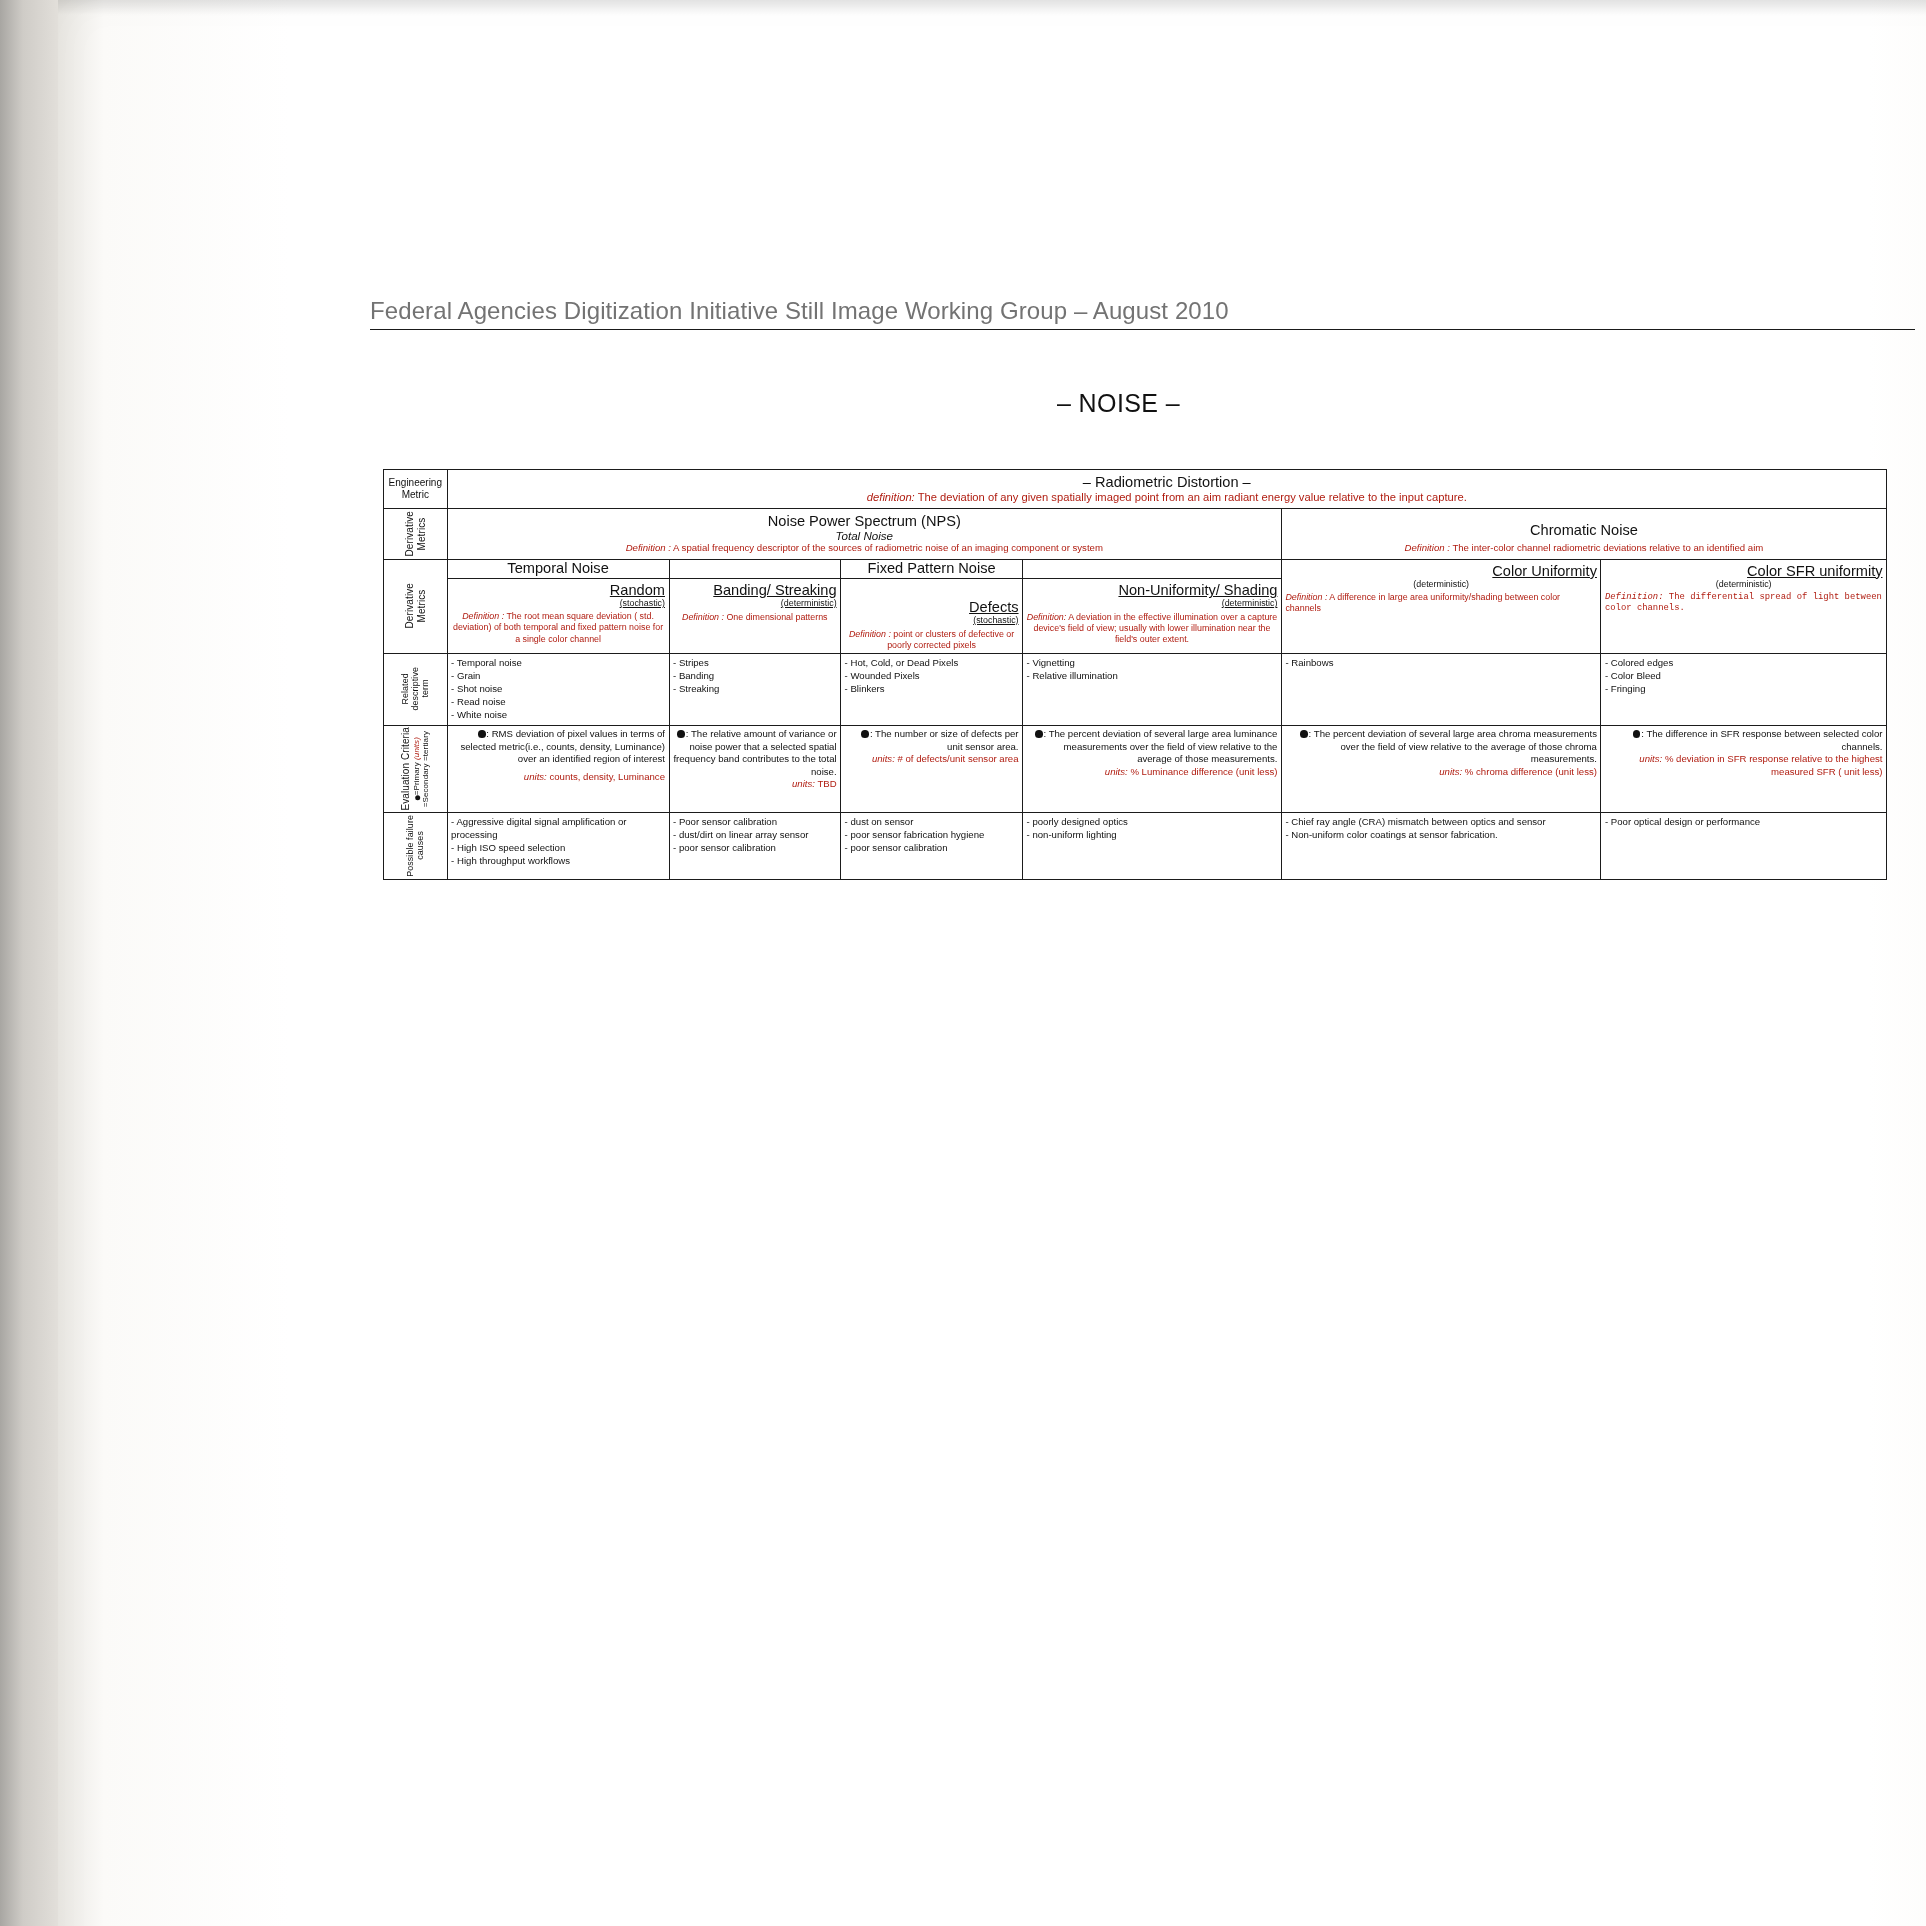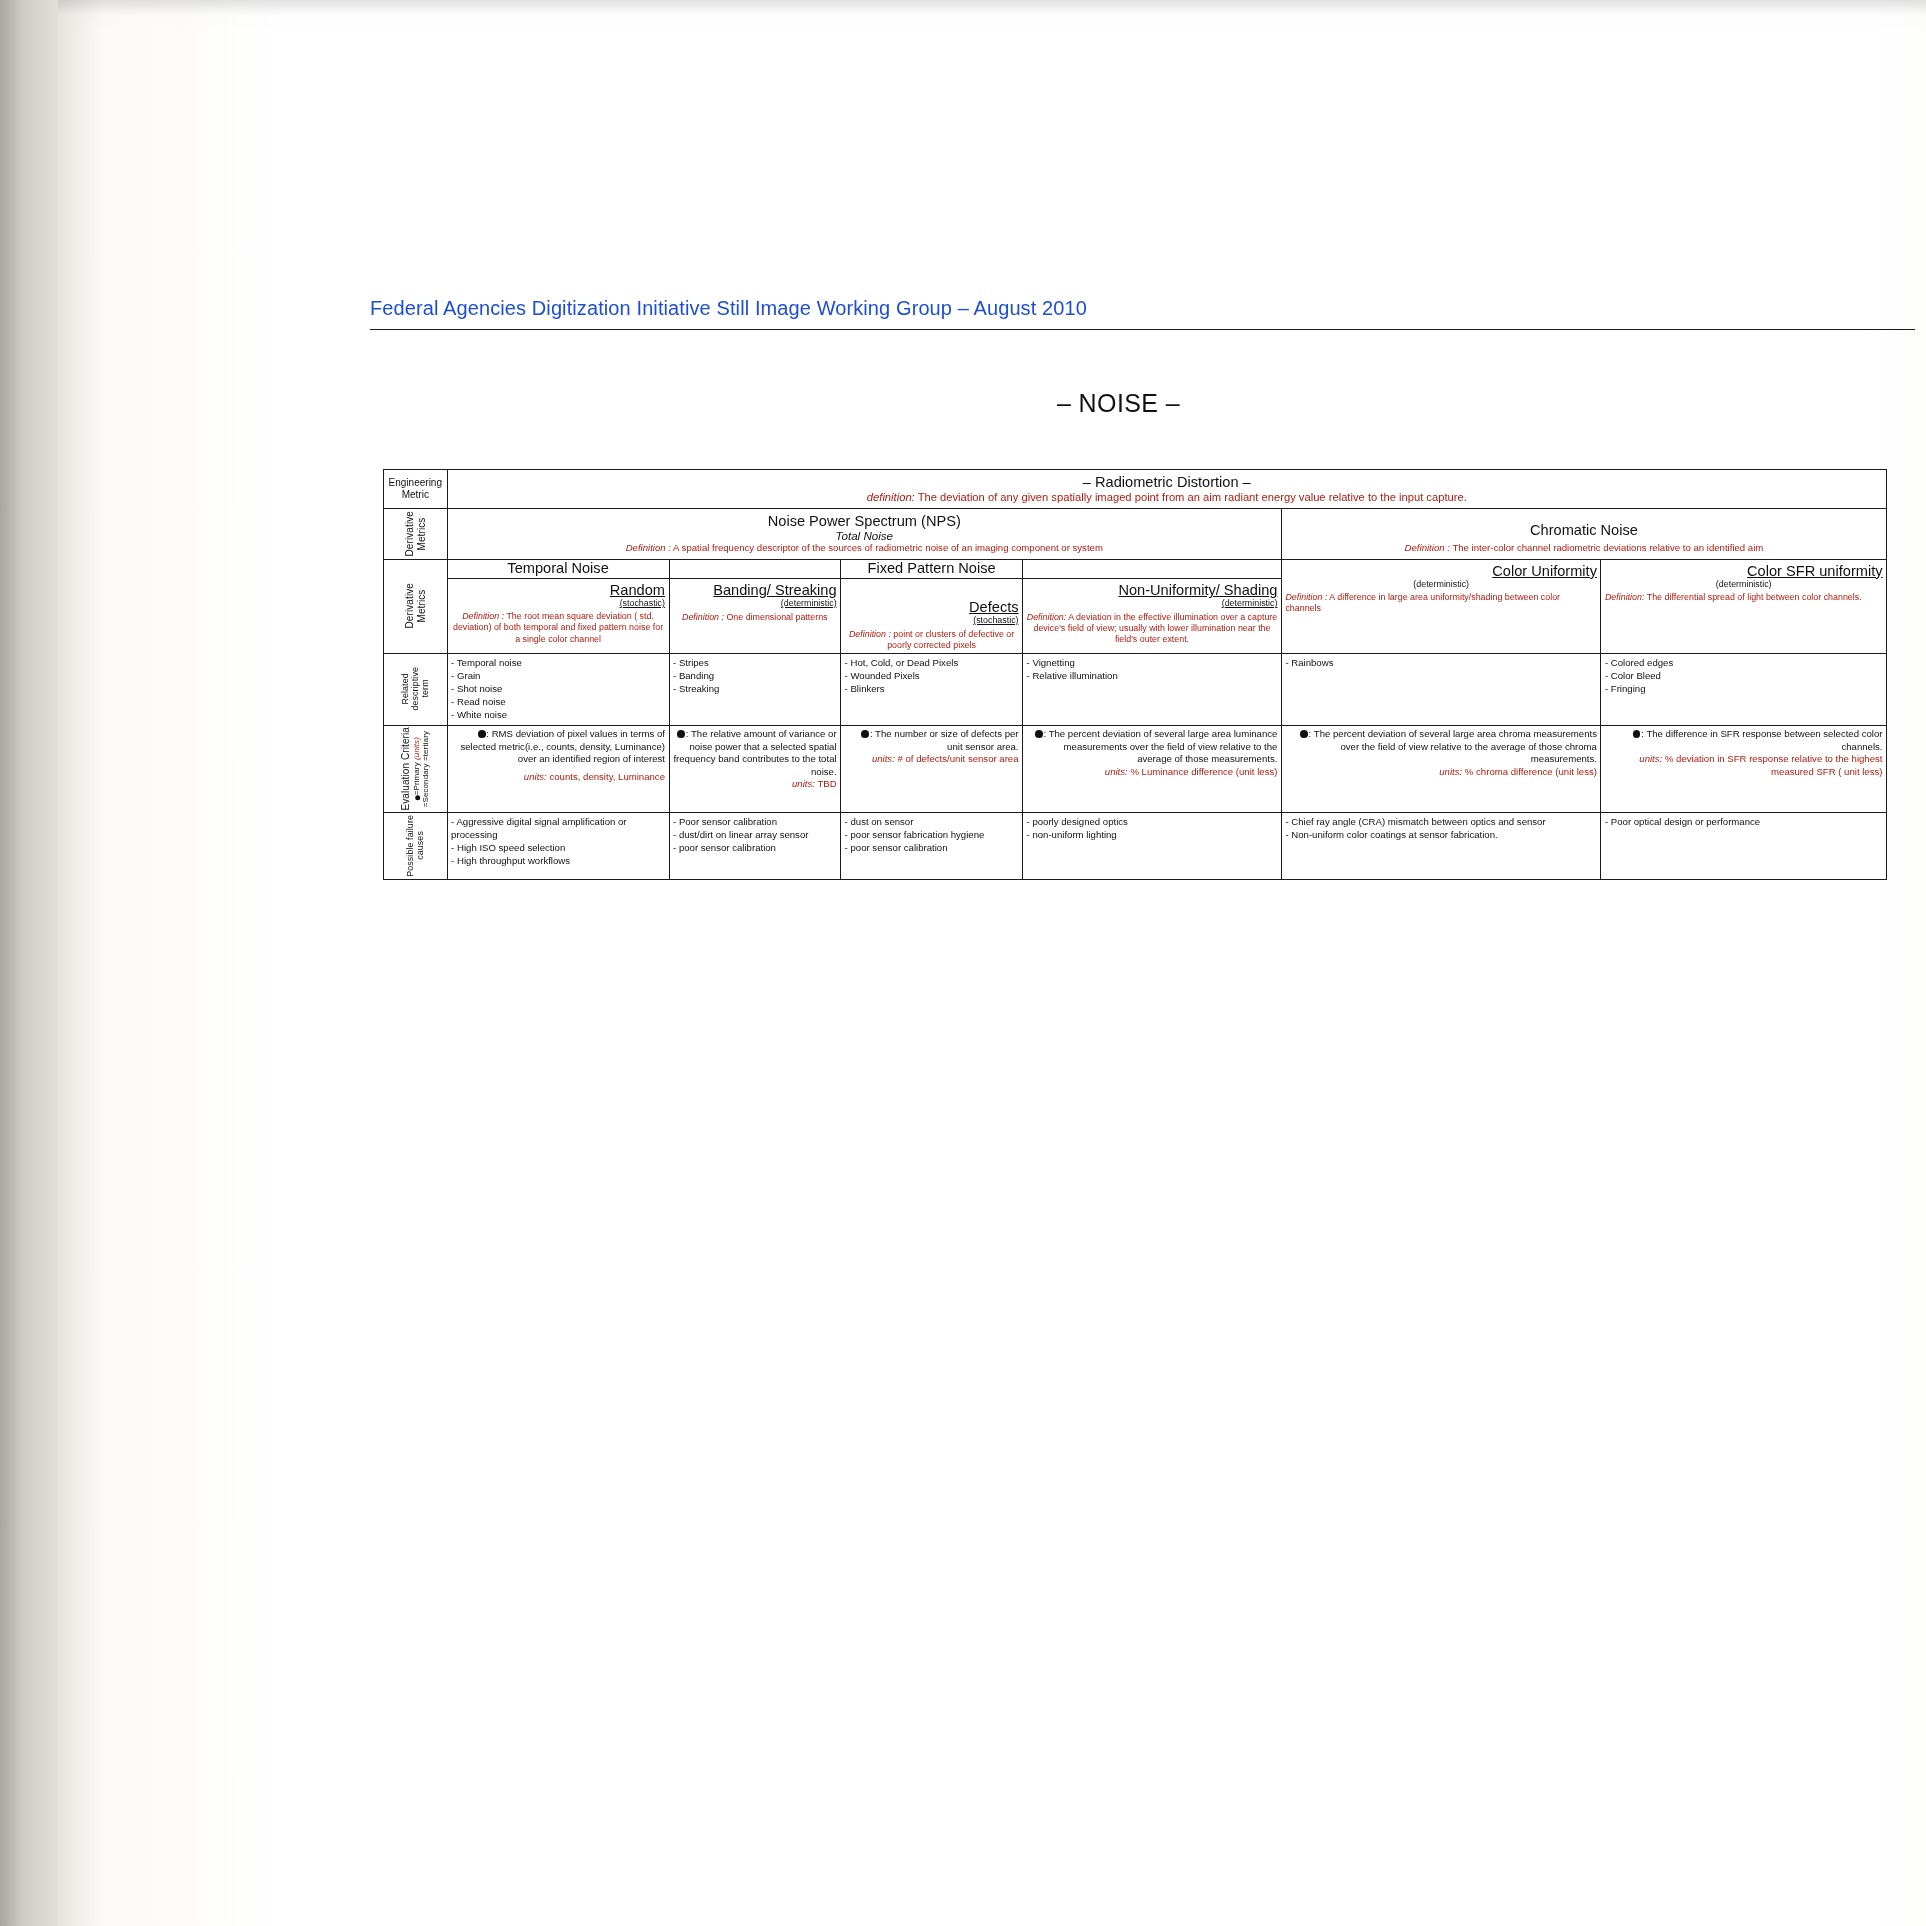--- a/index.html
+++ b/index.html
@@ -37,22 +37,22 @@
     position: absolute; left: 58px; top: 0; width: 2179px; height: 15.4px;
     background: linear-gradient(180deg, rgba(0,0,0,0.10), rgba(0,0,0,0));
   }
 
   
   .header {
     position: absolute;
     left: 370px;
     top: 297px;
     width: 1541px;
-    font-size: 20px;
-    color: #1d4ed8;
+    font-size: 24px;
+    color: #737373;
     letter-spacing: 0.1px;
   }
   .header-rule {
     position: absolute;
     left: 370px;
     top: 329px;
     width: 1545px;
     height: 1.2px;
     background: #1a1a1a;
   }
@@ -245,21 +245,21 @@
           <div class="ctr hdr-med underline-txt">Color Uniformity</div>
           <div class="ctr body-xs">(deterministic)</div>
           <div class="body-xs" style="margin-top:2.3px;">
             <span class="red ital">Definition :</span><span class="red"> A difference in large area uniformity/shading between color channels</span>
           </div>
         </td>
 
         <td>
           <div class="ctr hdr-med underline-txt">Color SFR uniformity</div>
           <div class="ctr body-xs">(deterministic)</div>
-          <div class="body-xs" style="margin-top:2.3px;">
+          <div class="body-xs" style="margin-top:2.3px;font-family:Liberation Mono, monospace;">
             <span class="red ital">Definition:</span><span class="red"> The differential spread of light between color channels.</span>
           </div>
         </td>
       </tr>
 
       <tr>
         <td class="rowlabel">
           <span class="vert small">Related<br>descriptive<br>term</span>
         </td>
         <td>

